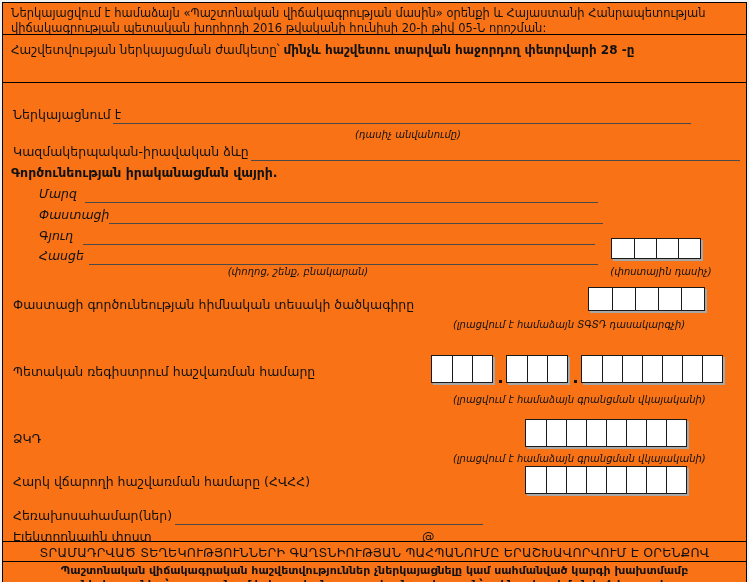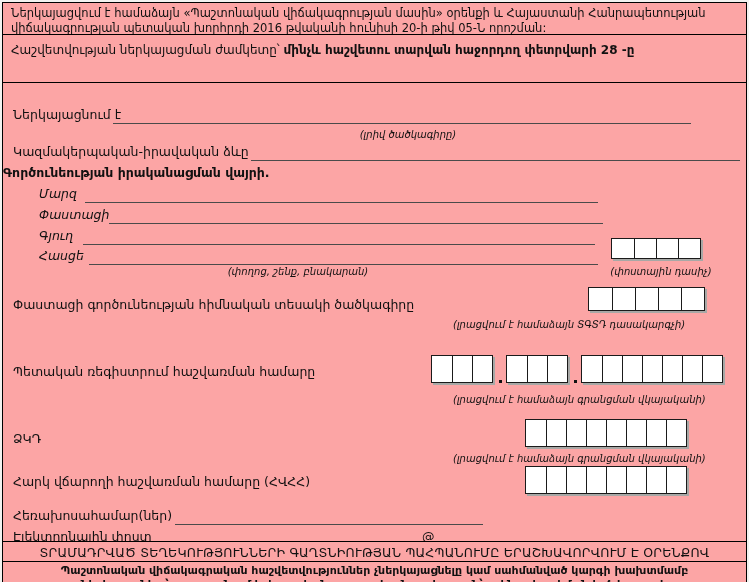--- a/index.html
+++ b/index.html
@@ -5,21 +5,21 @@
   html,body { margin:0; padding:0; }
   body { background:#e8e8e6; }
   .page {
     position:relative; width:749px; height:582px;
     background:#f2f2f0; color:#111;
     font-family:"DejaVu Sans", sans-serif;
     box-sizing:border-box; overflow:hidden;
   }
   .sec {
     position:relative; margin:-1px 2px 0 2px;
-    border:1px solid #000; background:#fca5a5;
+    border:1px solid #000; background:#f97316;
     box-sizing:border-box;
   }
   .sec.first { margin-top:2px; }
   .sec1 { height:33px; padding:3px 8px 0 8px; font-size:11.5px; line-height:1.32; }
   .sec2 { height:49px; padding:8px 8px 0 8px; font-size:12px; }
   .sec2 b { font-weight:bold; }
   .sec3 { height:460px; }
   .sec4 { height:21px; text-align:center; font-size:12.5px; padding-top:3px; letter-spacing:0.2px; }
   .sec5 { height:31px; text-align:center; font-size:11px; font-weight:bold; line-height:1.3; padding:2px 14px 0 14px; }
   .abs { position:absolute; }
@@ -49,26 +49,26 @@
   </div>
 
   <div class="sec sec2">
     <span>Հաշվետվության ներկայացման ժամկետը՝ </span><b>մինչև հաշվետու տարվան հաջորդող փետրվարի 28 -ը</b>
   </div>
 
   <div class="sec sec3">
 
     <div class="abs lbl" style="left:10px; top:24px;">Ներկայացնում է</div>
     <div class="abs uline" style="left:110px; top:25px; width:578px;"></div>
-    <div class="abs hint center" style="left:305px; top:46px; width:200px;">(լրիվ ծածկագիրը)</div>
+    <div class="abs hint center" style="left:305px; top:46px; width:200px;">(դասիչ անվանումը)</div>
 
     <div class="abs lbl" style="left:10px; top:61px;">Կազմակերպական-իրավական ձևը</div>
     <div class="abs uline" style="left:248px; top:62px; width:489px;"></div>
 
-    <div class="abs lbl lbl-b" style="left:0; top:82px;">Գործունեության իրականացման վայրի.</div>
+    <div class="abs lbl lbl-b" style="left:8px; top:82px;">Գործունեության իրականացման վայրի.</div>
 
     <div class="abs lbl lbl-it" style="left:36px; top:103px;">Մարզ</div>
     <div class="abs uline" style="left:82px; top:104px; width:513px;"></div>
 
     <div class="abs lbl lbl-it" style="left:36px; top:124px;">Փաստացի</div>
     <div class="abs uline" style="left:106px; top:125px; width:494px;"></div>
 
     <div class="abs lbl lbl-it" style="left:36px; top:145px;">Գյուղ</div>
     <div class="abs uline" style="left:80px; top:146px; width:512px;"></div>
 

